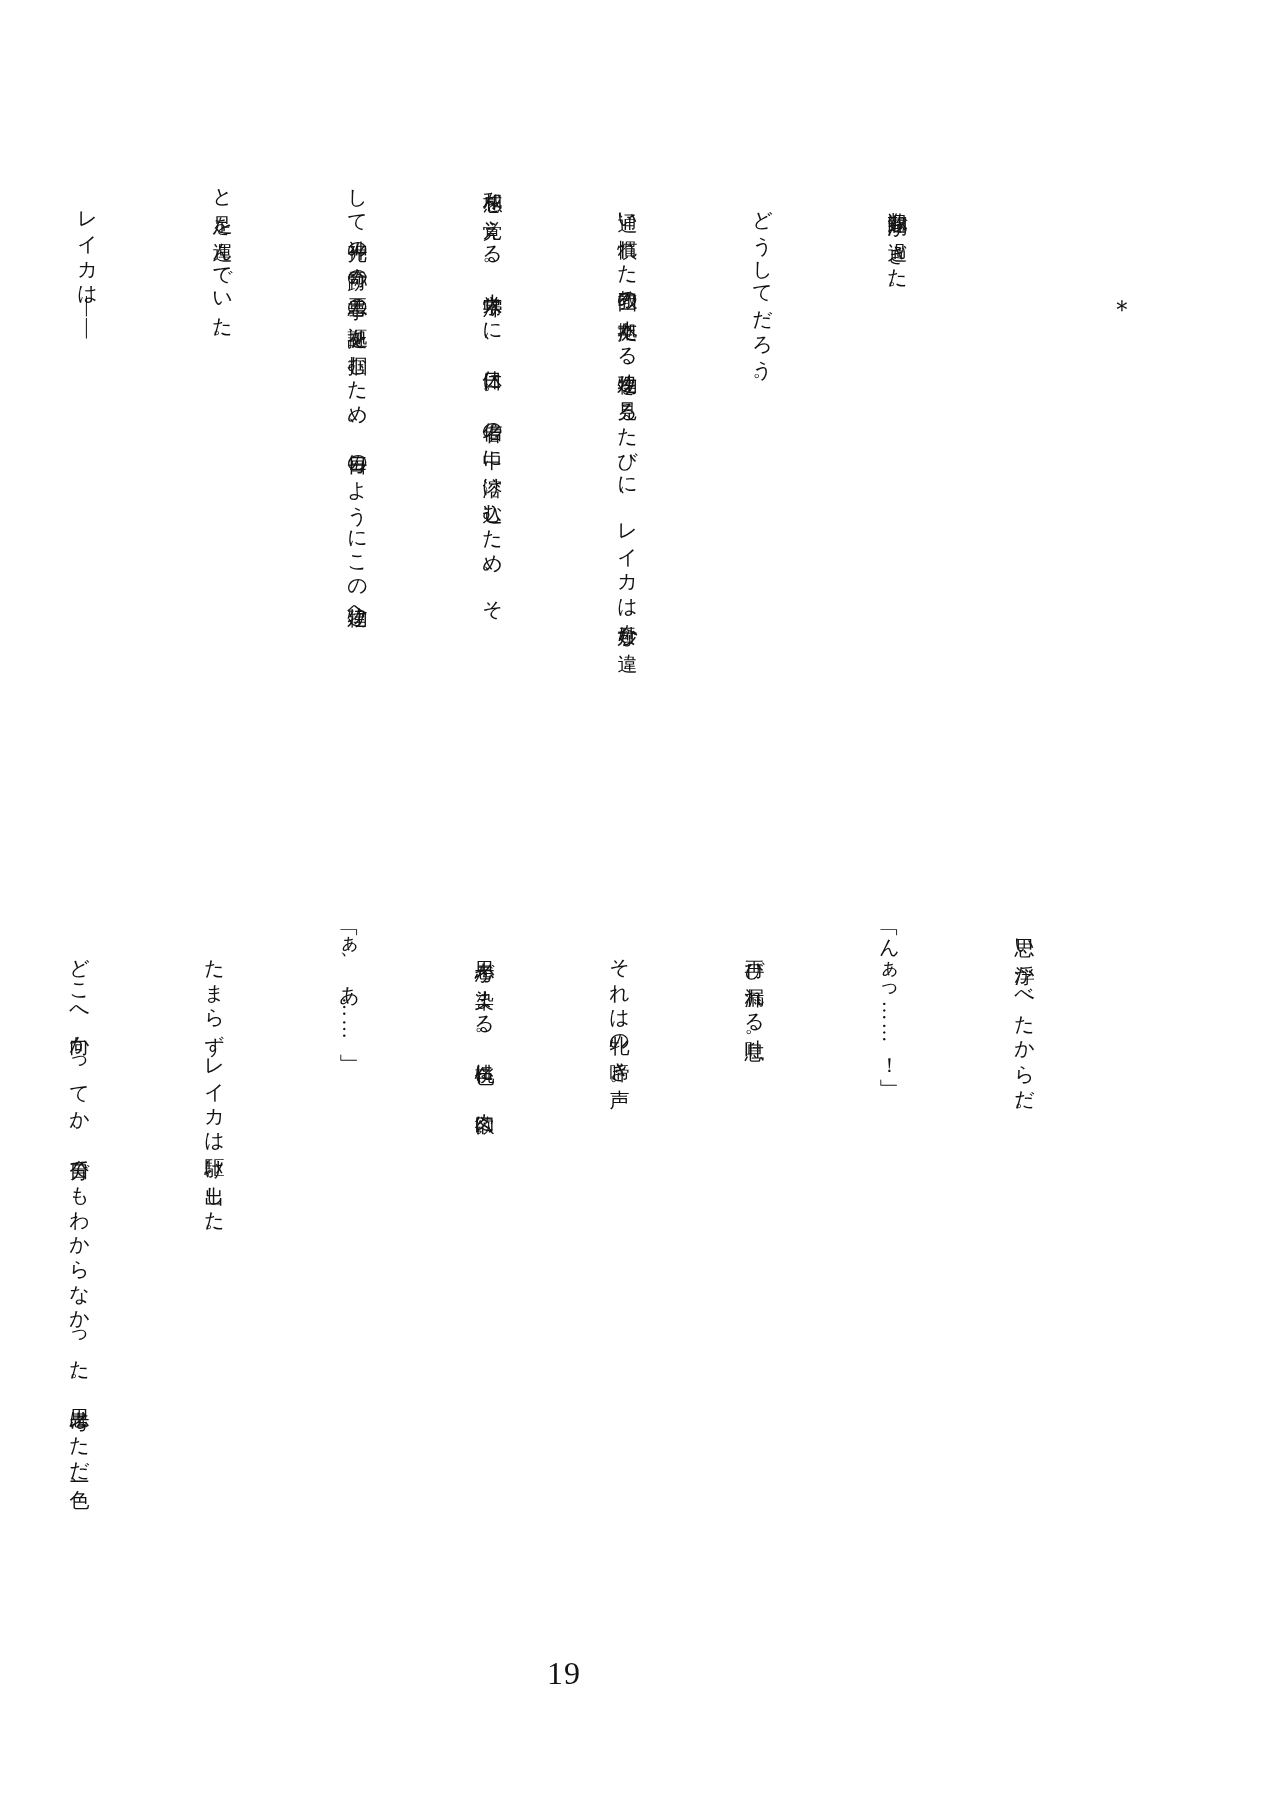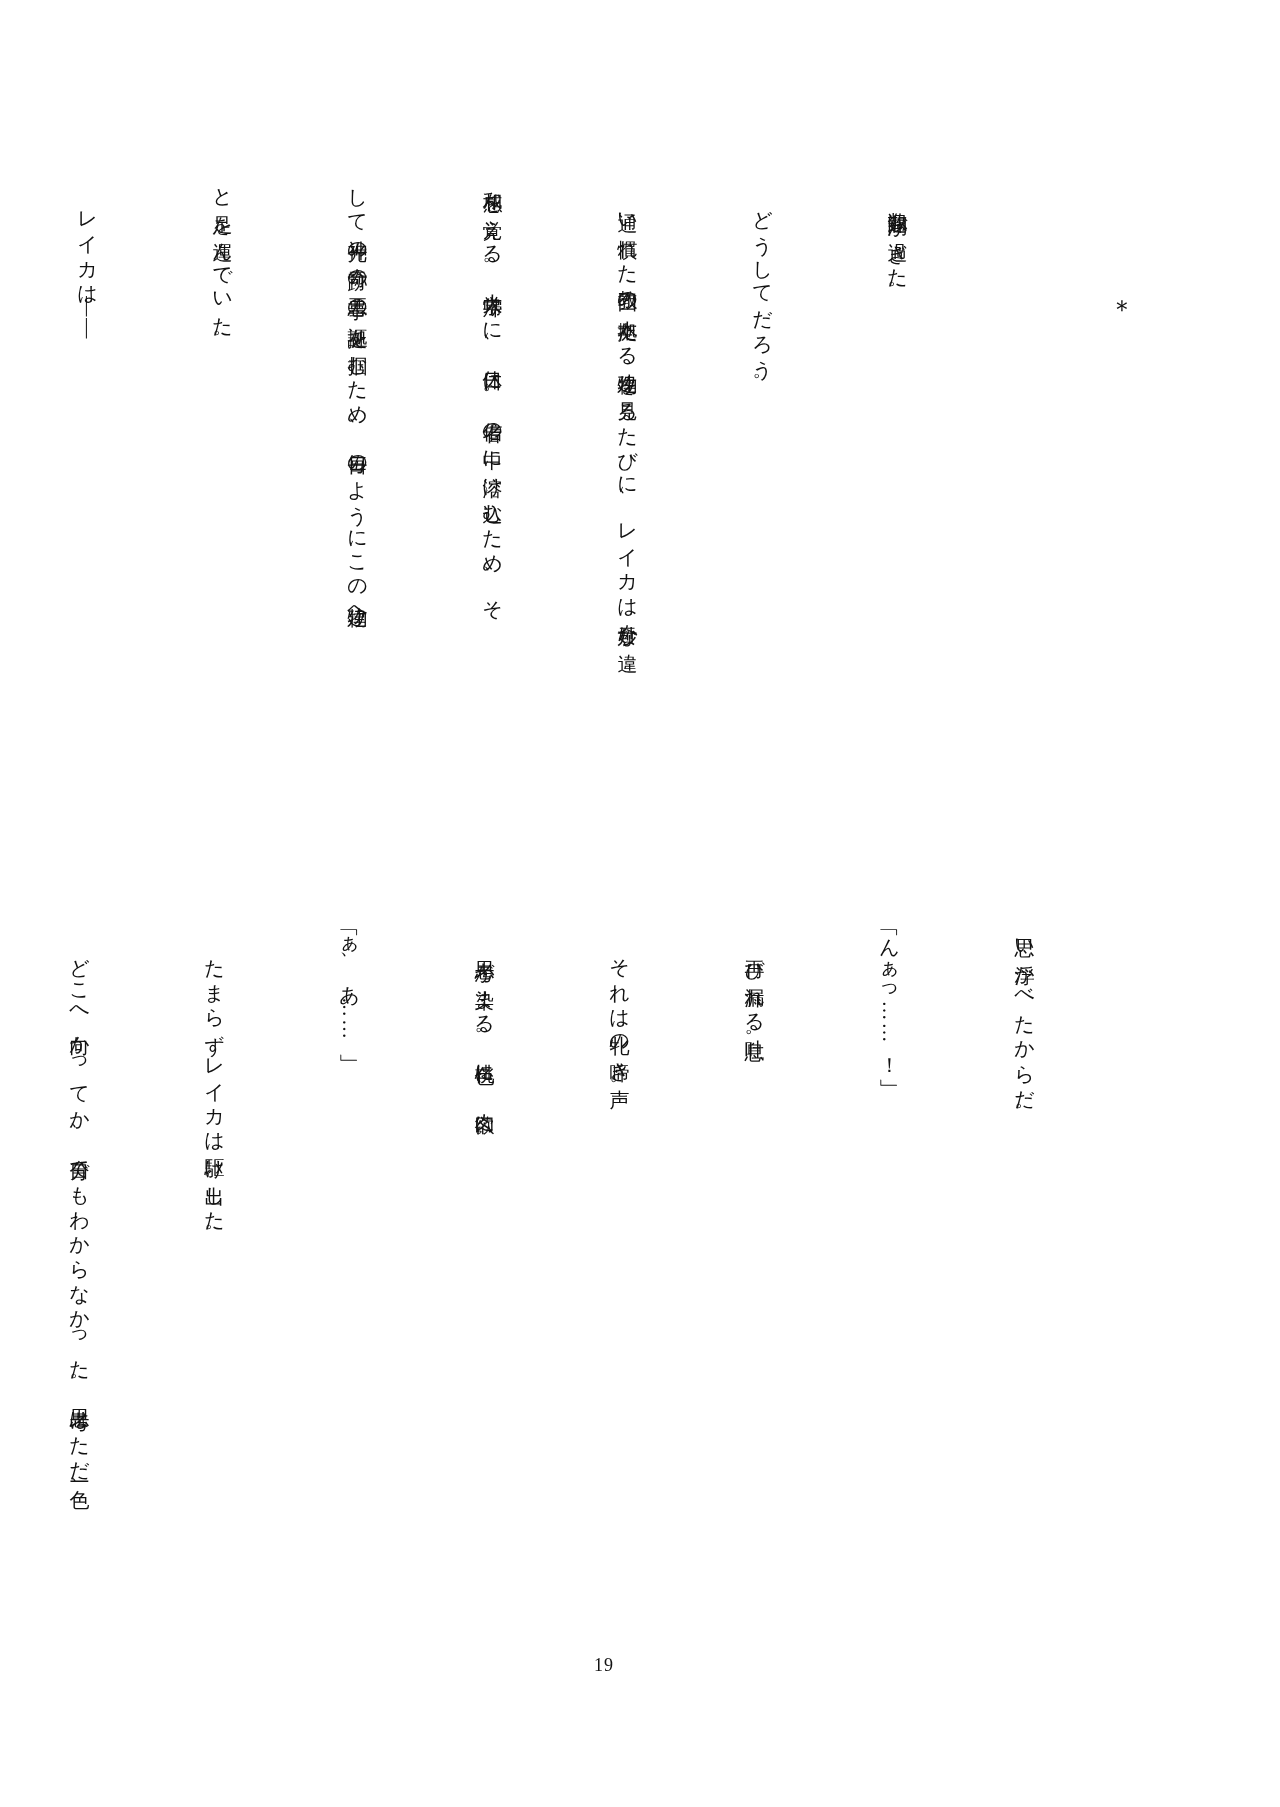--- a/index.html
+++ b/index.html
@@ -45,23 +45,22 @@
     top: 923px;
     right: 143px;   
     height: 668px;
   }
   .page-number {
     position: absolute;
     left: 0;
     top: 1655px;
     width: 1128px;
     text-align: center;
-    font-size: 18px;
+    font-size: 32px;
     letter-spacing: 1px;
-    padding-left: 40px;
   }
 </style>
 </head>
 <body>
 
 <div class="page">
 
   <div class="scene-break">＊</div>
 
   <div class="vblock top-block">

